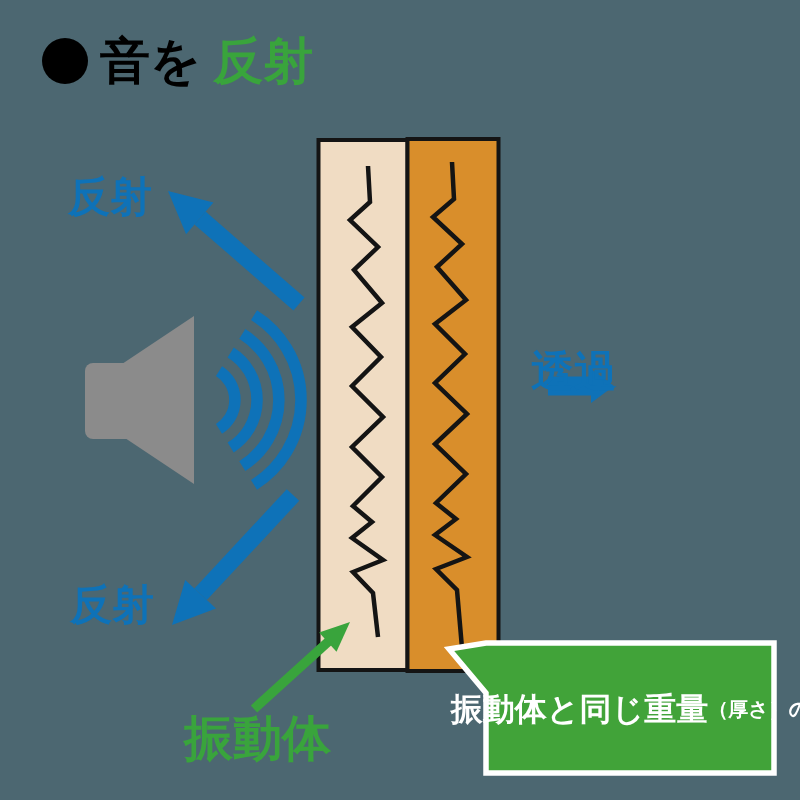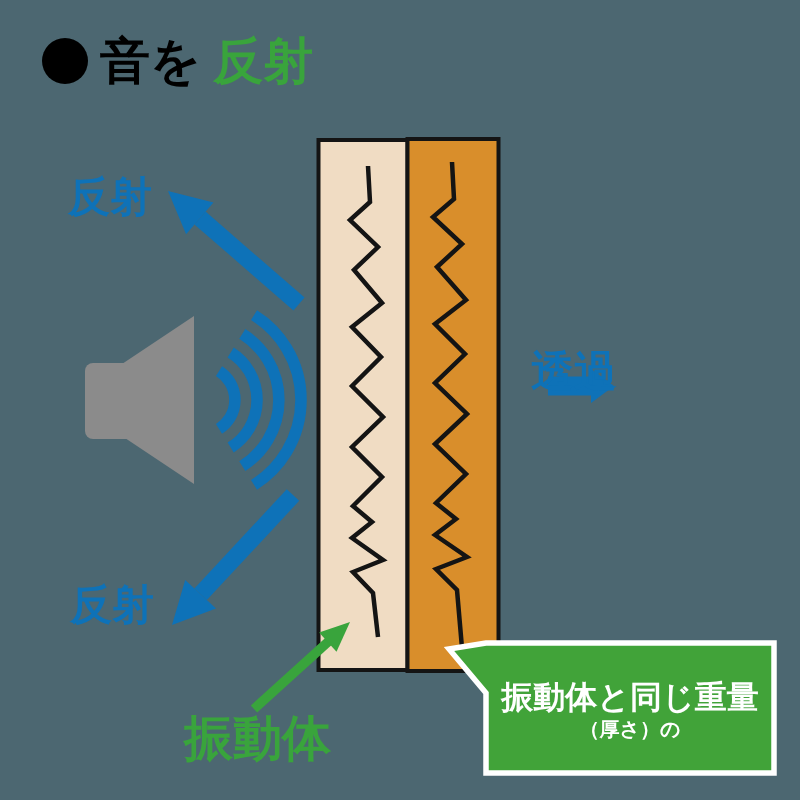--- a/index.html
+++ b/index.html
@@ -34,21 +34,21 @@
 
   .lbl{font-weight:bold;line-height:1;white-space:nowrap;}
   .lbl-blue{color:var(--blue,#0E72B8);}
   .lbl-green{color:var(--green,#39A43C);}
   .reflect-top{left:68px;top:176px;font-size:42px;}
   .reflect-bottom{left:70px;top:584px;font-size:42px;}
   .transmit{left:531px;top:306px;font-size:43px;margin-top:44px;}
   .vibrator{left:184px;top:714px;font-size:49px;}
 
   .callout-text{left:486px;top:646px;width:288px;height:126px;
-    display:flex;flex-direction:column;align-items:center;justify-content:center;
+    display:flex;flex-direction:row;align-items:center;justify-content:center;
     color:var(--white,#FFFFFF);font-weight:bold;line-height:1.25;white-space:nowrap;}
   .callout-line1{font-size:32px;}
   .callout-line2{display:flex;align-items:baseline;}
   .callout-line2 .small{font-size:20px;}
   .callout-line2 .big{font-size:39px;}
 </style>
 </head>
 <body>
 
 <div class="stage">

